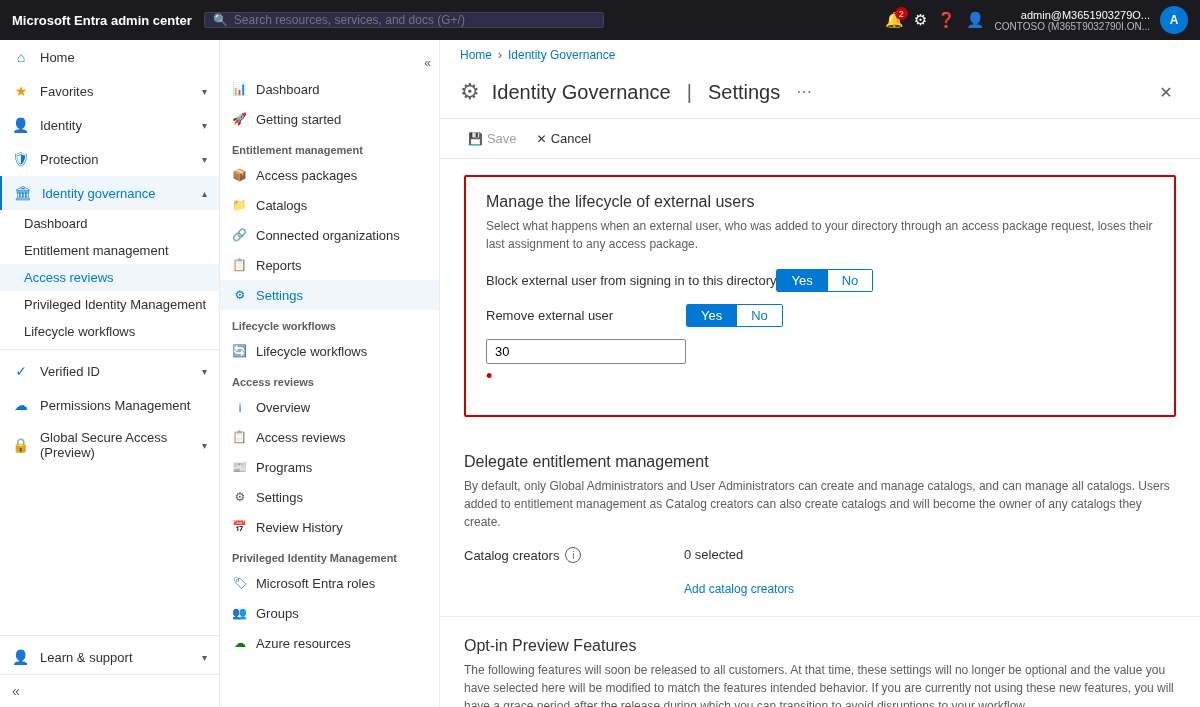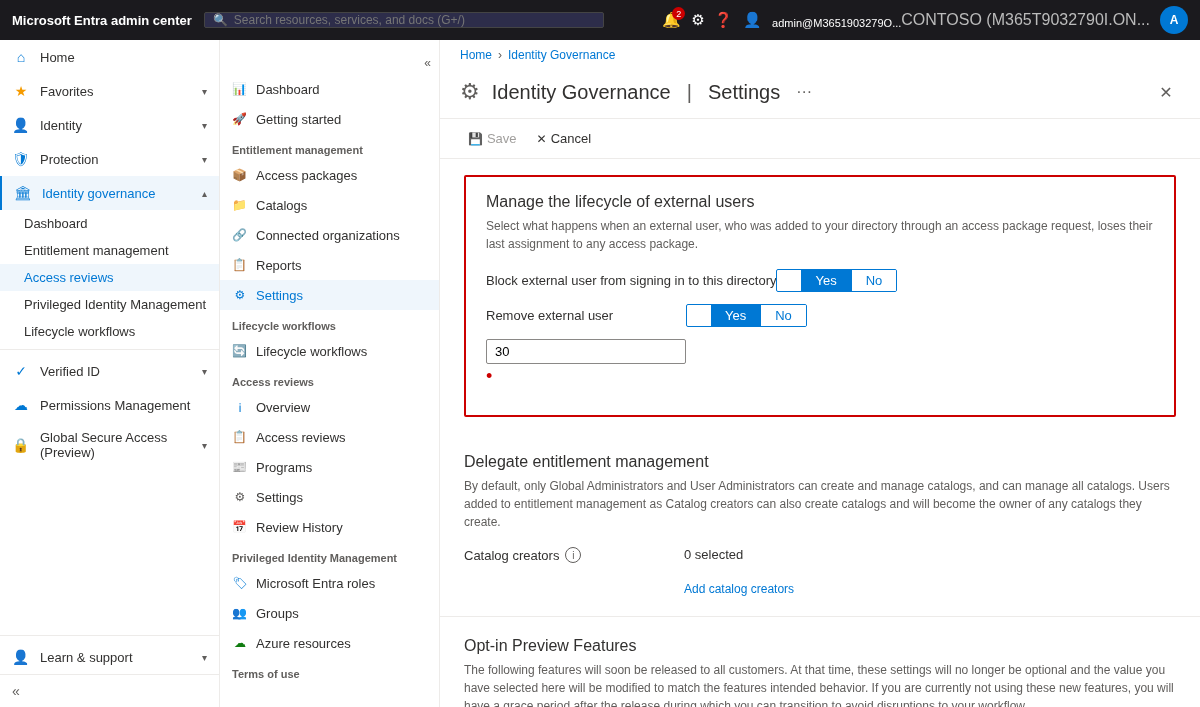--- a/index.html
+++ b/index.html
@@ -92,23 +92,23 @@
     <input style="background: transparent; border: none; outline: none; color: rgb(204, 204, 204); font-size: 12px; width: 100%;" placeholder="Search resources, services, and docs (G+/)">
   </div>
   <div class="topbar-icons">
     <div style="position:relative;color:white;font-size:15px;cursor:pointer;">
       🔔
       <span style="position:absolute;top:-4px;right:-4px;background:#c00;color:white;font-size:9px;border-radius:50%;width:13px;height:13px;display:flex;align-items:center;justify-content:center;">2</span>
     </div>
     <span style="color:white;font-size:15px;cursor:pointer;">⚙</span>
     <span style="color:white;font-size:15px;cursor:pointer;">❓</span>
     <span style="color:white;font-size:15px;cursor:pointer;">👤</span>
-    <div style="display:flex;flex-direction:row;align-items:flex-end;">
+    <div style="display:flex;flex-direction:column;align-items:flex-end;">
       <span style="color:white;font-size:11px;">admin@M3651903279O...</span>
-      <span style="color:#bbb;font-size:16px;">CONTOSO (M365T9032790I.ON...</span>
+      <span style="color:#bbb;font-size:10px;">CONTOSO (M365T9032790I.ON...</span>
     </div>
     <div style="width:28px;height:28px;border-radius:50%;background:#0078d4;display:flex;align-items:center;justify-content:center;color:white;font-size:12px;font-weight:600;cursor:pointer;">
       <span>A</span>
     </div>
   </div>
 </div>
 
 <div class="main-layout">
 
   <div class="sidebar">
@@ -254,21 +254,20 @@
       </div>
       <div class="secondary-sidebar-item">
         <span class="icon" style="color:#107c10;">👥</span>
         <span>Groups</span>
       </div>
       <div class="secondary-sidebar-item">
         <span class="icon" style="color:#107c10;">☁</span>
         <span>Azure resources</span>
       </div>
 
-      <div class="secondary-section-label">Terms of use</div>
     </div>
 
     <div class="main-content">
 
       <div class="breadcrumb">
         <a>Home</a>
         <span style="color:#605e5c;">›</span>
         <a style="color:#0078d4;text-decoration:none;">Identity Governance</a>
       </div>
 
@@ -361,21 +360,20 @@
     width: 8px;
   }
   .bordered-section {
     border: 2px solid #c00;
   }
   .toggle-group {
     border: 1px solid #0078d4;
     border-radius: 2px;
     overflow: hidden;
     display: flex;
-    padding-left: 24px;
   }
   .toggle-btn {
     padding: 3px 14px;
     font-size: 13px;
     cursor: pointer;
     background: white;
     color: #0078d4;
     border: none;
     border-right: 1px solid #0078d4;
     font-family: 'Segoe UI', sans-serif;

